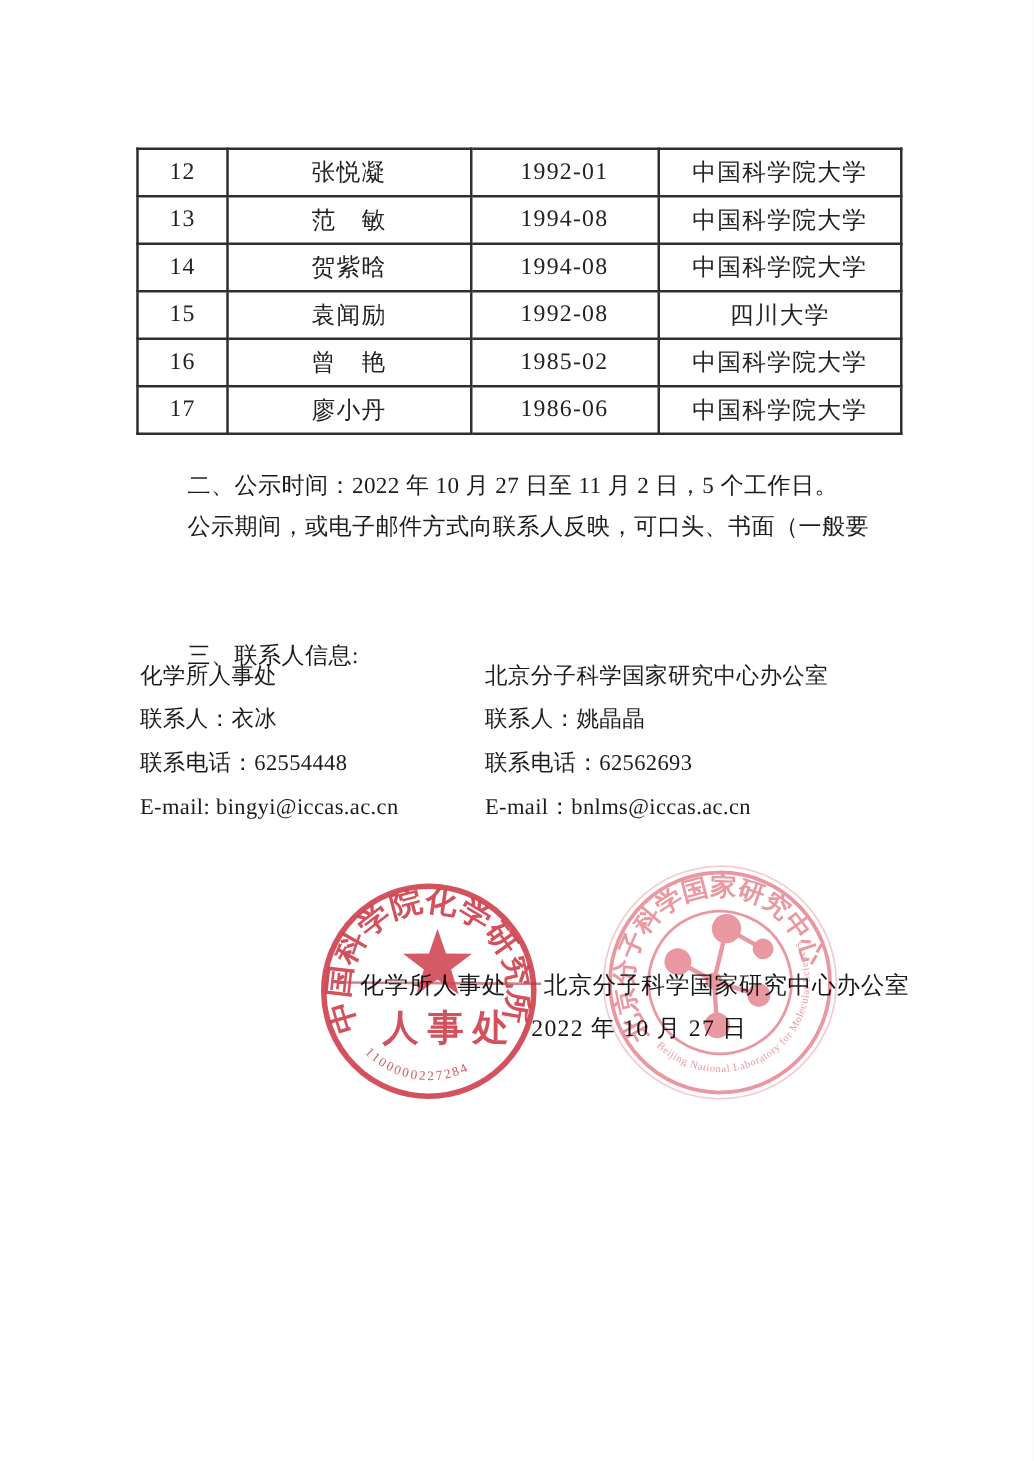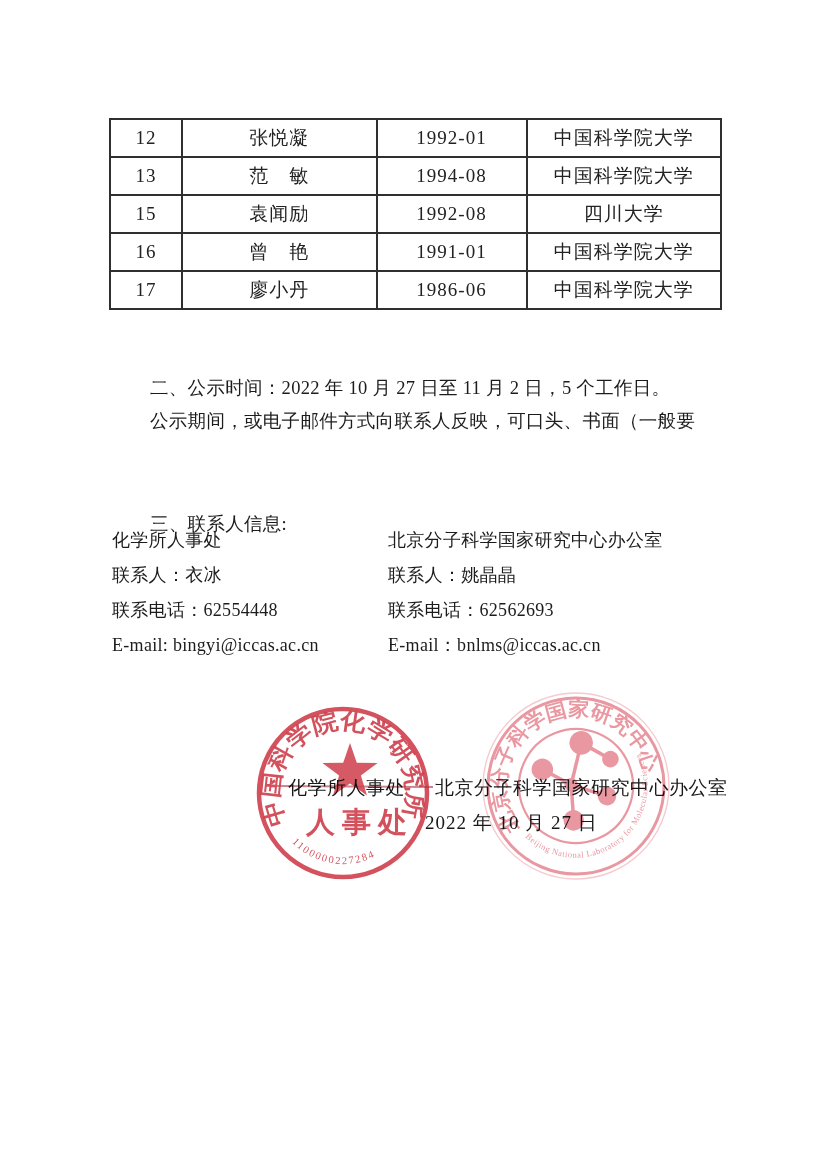--- a/index.html
+++ b/index.html
@@ -60,32 +60,38 @@
           <td class="c-school">中国科学院大学</td>
         </tr>
 
         <tr>
           <td class="c-no">13</td>
           <td class="c-name">范　敏</td>
           <td class="c-birth">1994-08</td>
           <td class="c-school">中国科学院大学</td>
         </tr>
 
+        <tr>
+          <td class="c-no">14</td>
+          <td class="c-name">贺紫晗</td>
+          <td class="c-birth">1994-08</td>
+          <td class="c-school">中国科学院大学</td>
+        </tr>
 
         <tr>
           <td class="c-no">15</td>
           <td class="c-name">袁闻励</td>
           <td class="c-birth">1992-08</td>
           <td class="c-school">四川大学</td>
         </tr>
 
         <tr>
           <td class="c-no">16</td>
           <td class="c-name">曾　艳</td>
-          <td class="c-birth">1991-01</td>
+          <td class="c-birth">1985-02</td>
           <td class="c-school">中国科学院大学</td>
         </tr>
 
         <tr>
           <td class="c-no">17</td>
           <td class="c-name">廖小丹</td>
           <td class="c-birth">1986-06</td>
           <td class="c-school">中国科学院大学</td>
         </tr>
       </tbody>

